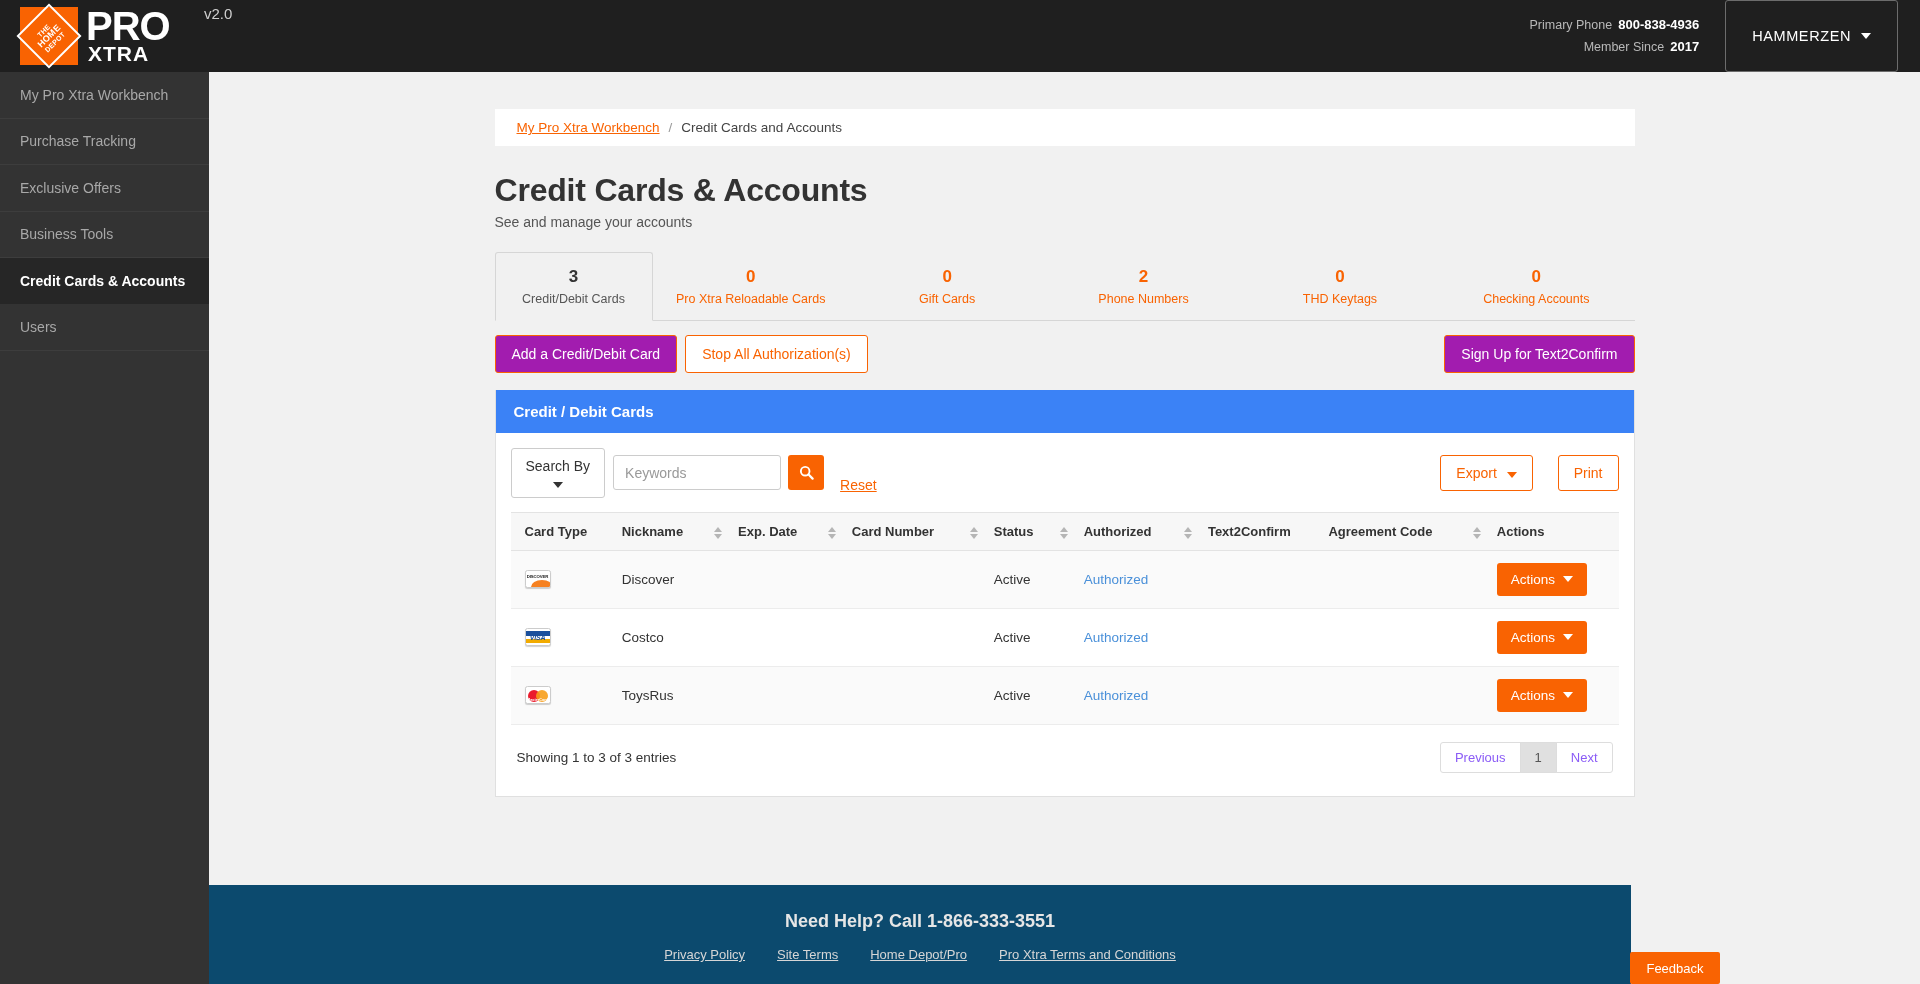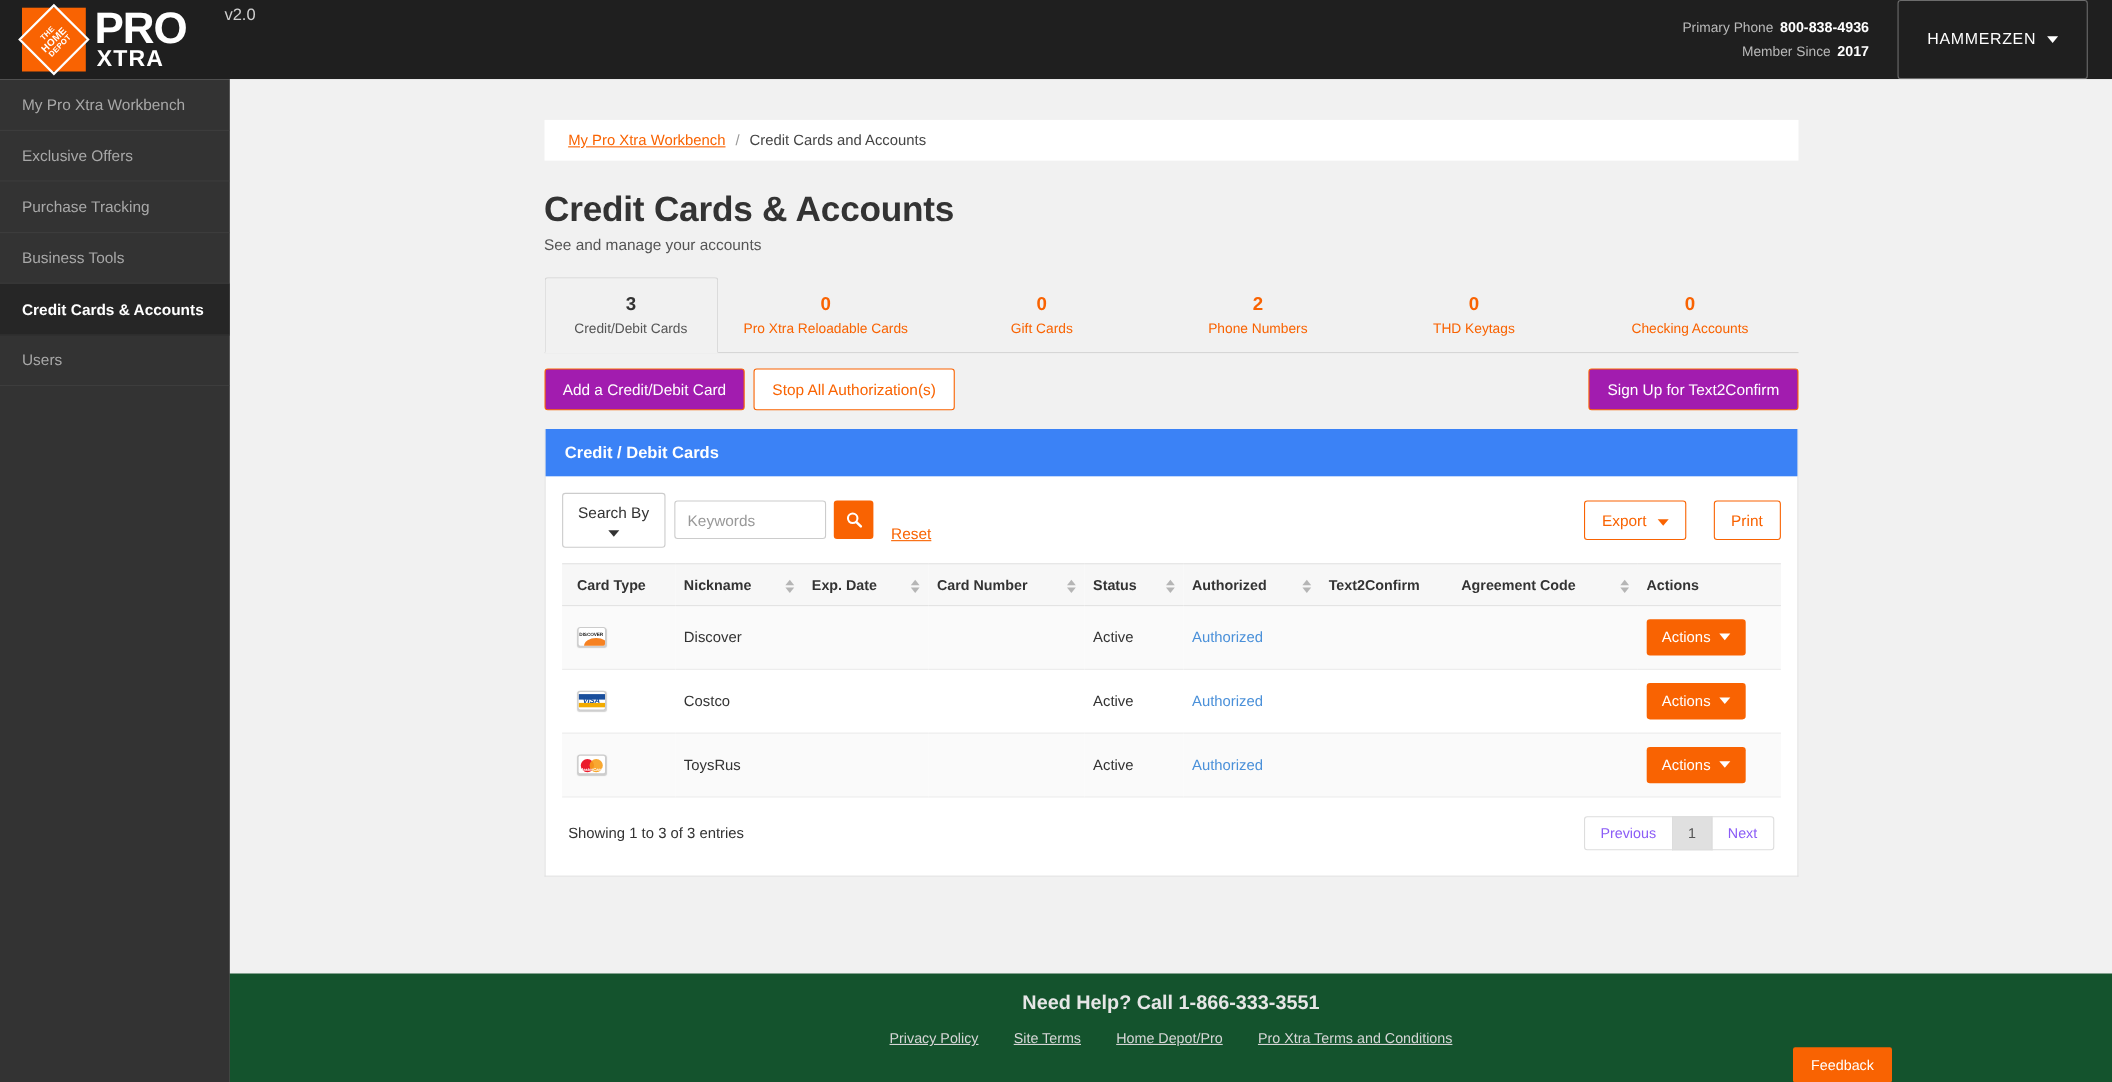--- a/index.html
+++ b/index.html
@@ -138,21 +138,21 @@
 
   .toolbar { display: flex; align-items: center; }
   .sel-btn {
     background: #fff; border: 1px solid #ccc; border-radius: 3px;
     font-size: 14px; color: #333; padding: 9px 14px; cursor: pointer;
     display: flex; align-items: center; gap: 8px;
     font-family: "Liberation Sans", sans-serif;
     flex-direction: column;
   }
   .kw-input {
-    margin-left: 8px; width: 138px; height: 35px;
+    margin-left: 8px; width: 168px; height: 35px;
     border: 1px solid #ccc; border-radius: 3px; padding: 0 11px;
     font-size: 14px; font-family: "Liberation Sans", sans-serif; color: #333;
   }
   .kw-input::placeholder { color: #999; }
   .search-btn {
     margin-left: 7px; width: 36px; height: 35px; background: #f96302;
     border: none; border-radius: 3px; cursor: pointer;
     display: flex; align-items: center; justify-content: center;
   }
   .reset-link {
@@ -239,22 +239,22 @@
   .pg {
     border: 1px solid #ddd; padding: 7px 14px; font-size: 13px;
     color: #8b5cf6; cursor: pointer; background: #fff; margin-left: -1px;
   }
   .pg.cur { background: #e0e0e0; color: #555; }
   .pg:first-child { border-radius: 3px 0 0 3px; margin-left: 0; }
   .pg:last-child { border-radius: 0 3px 3px 0; }
 
   
   .footer {
-    position: absolute; top: 885px; left: 209px; width: 1711px; height: 99px;
-    background: #14532d; text-align: center; padding-top: 16px;
+    position: absolute; top: 885px; left: 209px; width: 1422px; height: 99px;
+    background: #0c4a6e; text-align: center; padding-top: 26px;
   }
   .footer .need { color: #e6e6e6; font-size: 18px; font-weight: bold; }
   .footer .links { margin-top: 13px; }
   .footer .links a {
     color: #d6d6d6; font-size: 13px; text-decoration: underline;
     margin: 0 16px; cursor: pointer;
   }
   .feedback {
     position: absolute; top: 952px; left: 1630px; width: 90px; height: 32px;
     background: #f96302; color: #fff; border: none; border-radius: 2px;
@@ -294,24 +294,24 @@
       <span class="caret-down"></span>
     </button>
   </div>
 </div>
 
 <nav class="sidebar" id="sidebar">
     <div class="side-item">
      <span>My Pro Xtra Workbench</span>
    </div>
     <div class="side-item">
+     <span>Purchase Tracking</span>
+   </div>
+    <div class="side-item">
      <span>Exclusive Offers</span>
-   </div>
-    <div class="side-item">
-     <span>Purchase Tracking</span>
    </div>
     <div class="side-item">
      <span>Business Tools</span>
    </div>
     <div class="side-item active">
      <span>Credit Cards &amp; Accounts</span>
    </div>
     <div class="side-item">
      <span>Users</span>
    </div>

